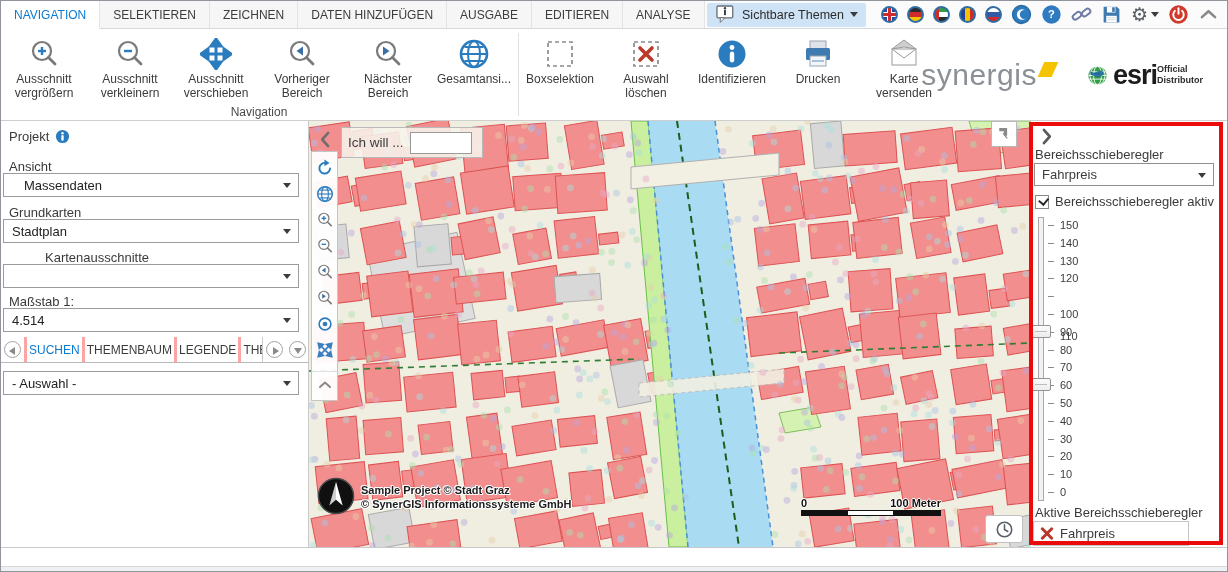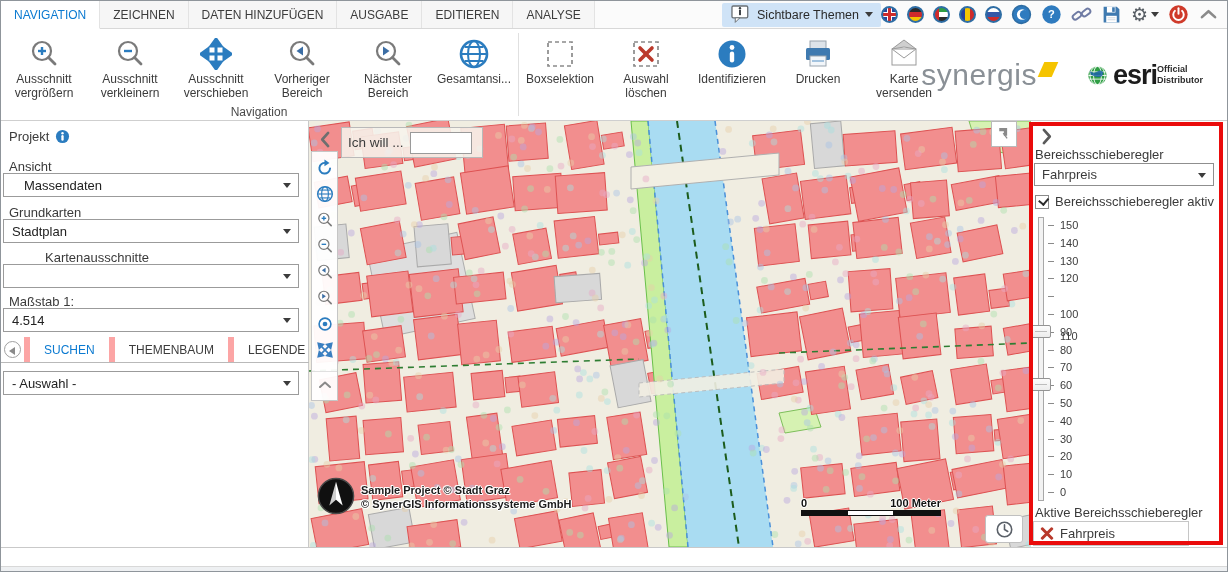--- a/index.html
+++ b/index.html
@@ -8,21 +8,21 @@
     position:relative; width:1228px; height:572px; background:#fff;
     font-family:"Liberation Sans", sans-serif; color:#3b3b3b;
     border:1px solid #8f959b; overflow:hidden;
   }
   
   #menubar { position:absolute; top:0; left:0; right:0; height:28px; background:#fbfbfb;
              border-bottom:1px solid #d8d8d8; display:flex; align-items:stretch; }
   .menu-tab { display:flex; align-items:center; padding:0 13px; font-size:12px; color:#3c3c3c;
               border-right:1px solid #e3e3e3; cursor:default; background:#f6f6f6; }
   .menu-tab.active { background:#fff; color:#0b7ad1; border-bottom:1px solid #fff; margin-bottom:-1px; }
-  #menubar-right { margin-left:auto; display:flex; align-items:center; gap:0; padding-right:8px; }
+  #menubar-right { margin-left:auto; display:flex; align-items:center; gap:15px; padding-right:8px; }
   #visible-themes { display:flex; align-items:center; gap:6px; background:#cfe3f7; height:24px;
                     padding:0 8px; border-radius:2px; font-size:12.5px; color:#2b2b2b; }
   .dd-caret { width:0; height:0; border-left:4px solid transparent; border-right:4px solid transparent;
               border-top:5px solid #3c3c3c; display:inline-block; }
   .ticon { width:21px; height:21px; display:inline-flex; align-items:center; justify-content:center; }
   .flagc { width:17px; height:17px; border-radius:50%; border:2.5px solid #2e6da4; background-color:#ccc; }
   .flag-uk { background-color:#29469b; background-image:
       linear-gradient(to bottom, transparent 42%, #cf2b2b 42%, #cf2b2b 58%, transparent 58%),
       linear-gradient(to right, transparent 42%, #cf2b2b 42%, #cf2b2b 58%, transparent 58%),
       linear-gradient(to bottom, transparent 33%, #fff 33%, #fff 67%, transparent 67%),
@@ -62,21 +62,21 @@
   .sb-select .dd-caret { position:absolute; right:7px; top:9px; }
   #project-row { position:absolute; left:8px; top:8px; display:flex; align-items:center; gap:6px; }
   #tabstrip { position:absolute; top:216px; left:0; width:308px; height:26px; display:flex; align-items:stretch;
               border-bottom:1px solid #b9b9b9; font-size:12px; }
   .circ-btn { width:17px; height:17px; border:1px solid #a0a0a0; border-radius:50%; align-self:center;
               margin:0 3px; position:relative; flex:none; }
   .circ-btn::after { content:""; position:absolute; top:5px; left:5px; border-style:solid; }
   .circ-left::after  { border-width:4px 6px 4px 0; border-color:transparent #8a8a8a transparent transparent; left:4px;}
   .circ-right::after { border-width:4px 0 4px 6px; border-color:transparent transparent transparent #8a8a8a; left:6px;}
   .circ-down::after  { border-width:6px 4px 0 4px; border-color:#8a8a8a transparent transparent transparent; top:6px; left:4px;}
-  .sb-tab { display:flex; align-items:center; padding:0 14px; border-left:6px solid #fca5a5; color:#3c3c3c; white-space:nowrap; }
+  .sb-tab { display:flex; align-items:center; padding:0 2px; border-left:3px solid #fca5a5; color:#3c3c3c; white-space:nowrap; }
   .sb-tab.active { color:#0b7ad1; }
   .sb-tab.cut { max-width:34px; overflow:hidden; border-right:1px solid #c9c9c9; }
   
   #maparea { position:absolute; top:120px; left:308px; width:722px; height:426px; overflow:hidden; background:#f0ede1; }
   #mapsvg { position:absolute; top:0; left:0; }
   #palette-collapse { position:absolute; left:6px; top:8px; z-index:5; }
   #palette { position:absolute; left:2px; top:30px; width:27px; background:rgba(255,255,255,.95);
              border:1px solid #c6c6c6; z-index:5; display:flex; flex-direction:column; align-items:center; padding:3px 0; }
   .pal-btn { width:25px; height:26px; display:flex; align-items:center; justify-content:center; }
   #palette .pal-up { margin-top:8px; border-top:1px solid #e0e0e0; width:25px; }
@@ -129,20 +129,21 @@
   #bottom-strip { position:absolute; top:565px; left:0; right:0; bottom:0; background:#eef0f2; border-top:1px solid #d8d8d8; }
 </style>
 </head>
 <body>
 
 <div class="app">
 
   <div id="menubar">
     <div id="menu-tabs" style="display: flex;">
         <div class="menu-tab active">NAVIGATION</div>
+        <div class="menu-tab">SELEKTIEREN</div>
         <div class="menu-tab">ZEICHNEN</div>
         <div class="menu-tab">DATEN HINZUFÜGEN</div>
         <div class="menu-tab">AUSGABE</div>
         <div class="menu-tab">EDITIEREN</div>
         <div class="menu-tab">ANALYSE</div>
       </div>
     <div id="menubar-right">
       <div id="visible-themes">
         <span class="ticon">
             <svg width="21" height="21" viewBox="0 0 32 32">

